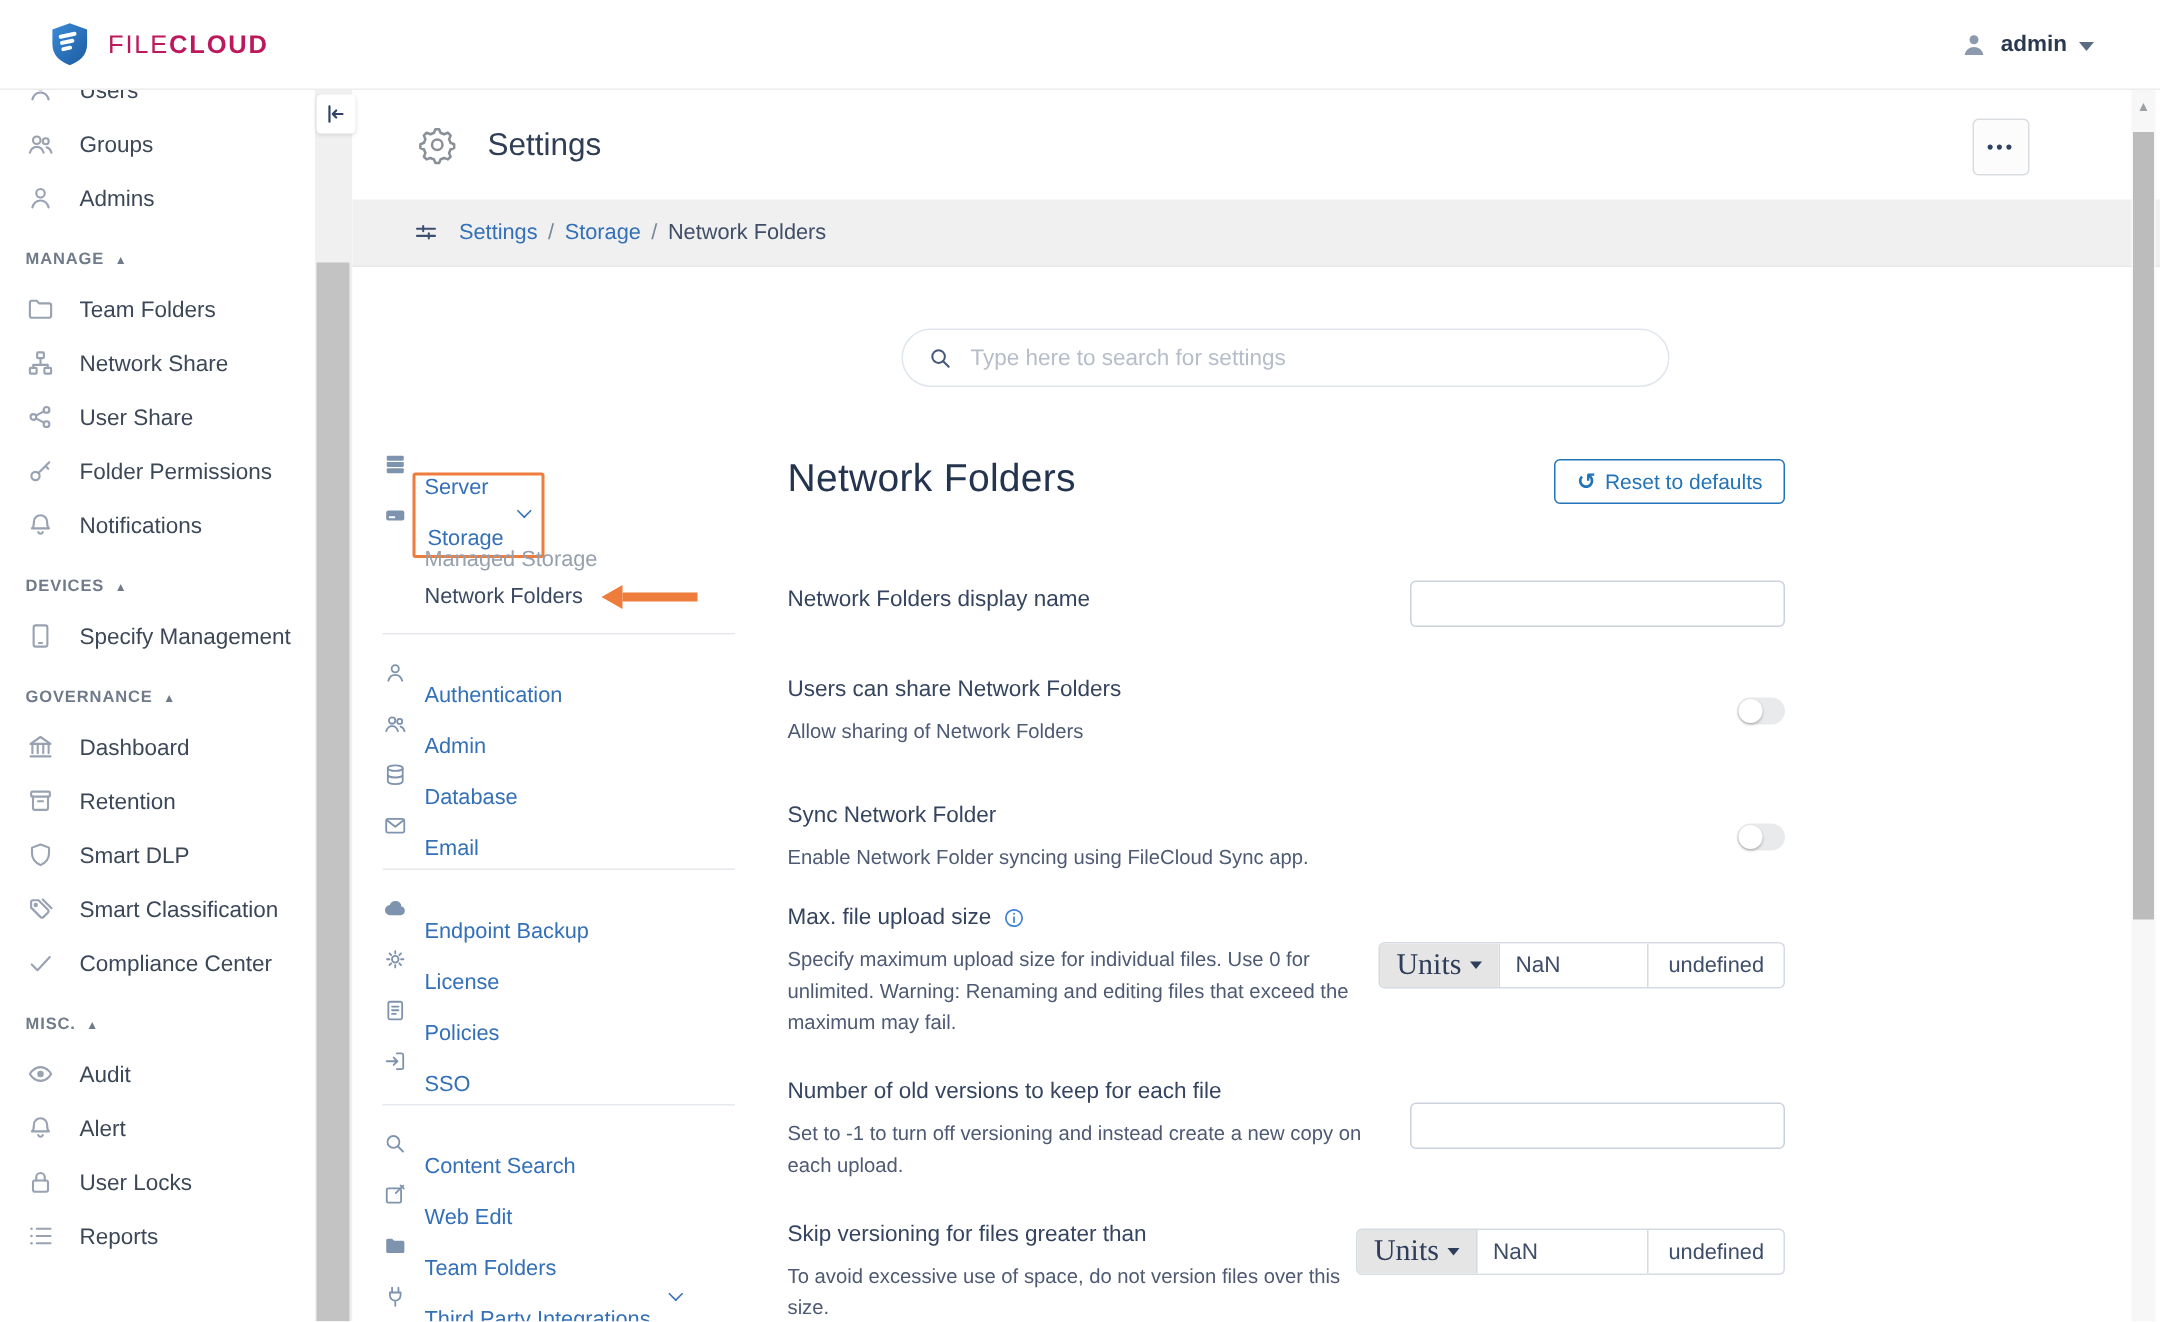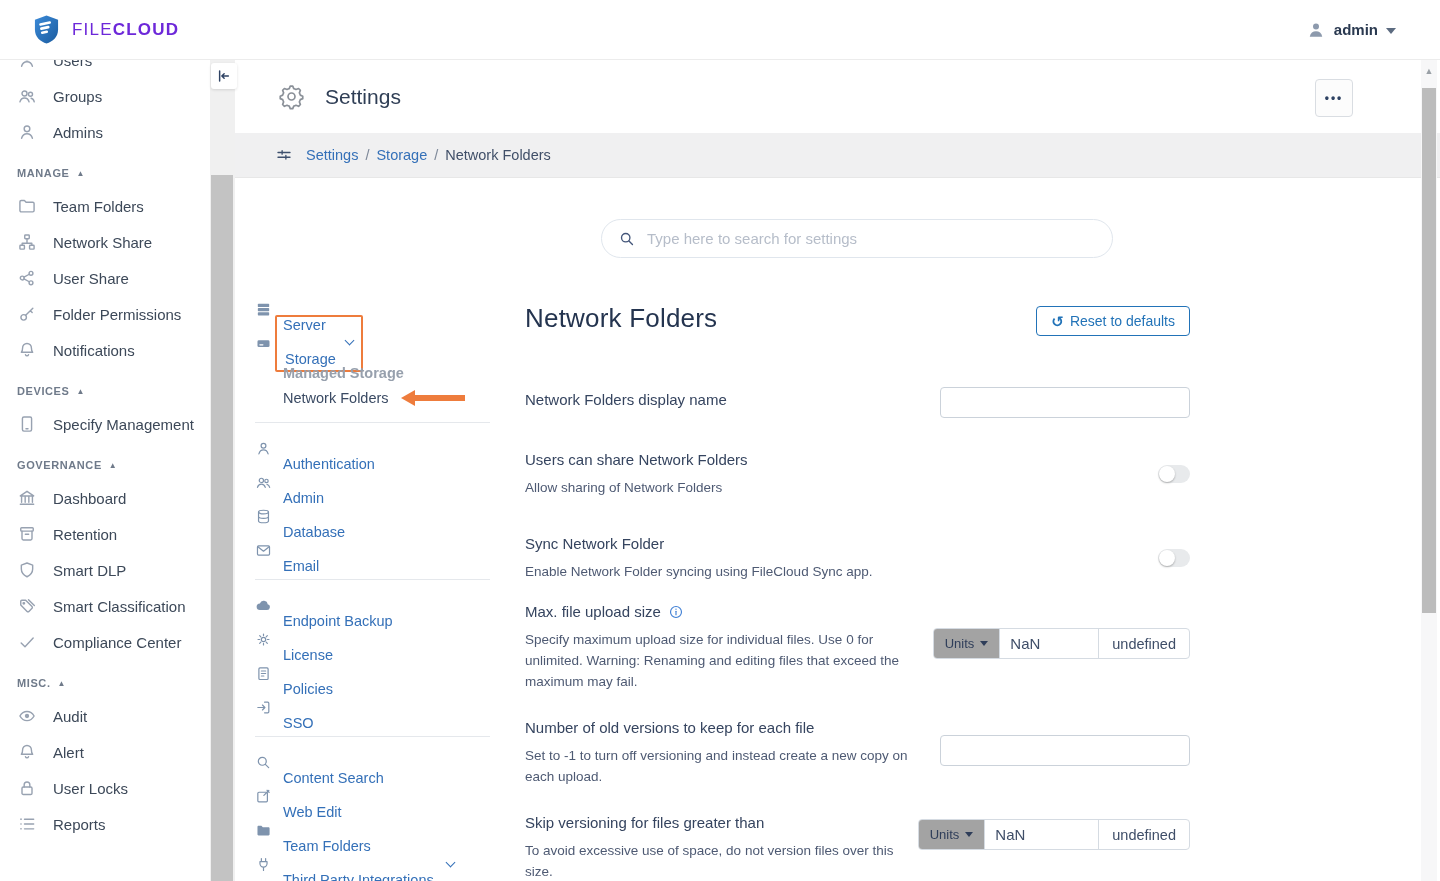--- a/index.html
+++ b/index.html
@@ -6,21 +6,21 @@
   * { margin:0; padding:0; box-sizing:border-box; }
   html,body { width:1440px; height:881px; overflow:hidden; background:#fff;
     font-family:"Liberation Sans","DejaVu Sans",sans-serif; }
   #app { position:relative; width:1440px; height:881px; background:#fff; overflow:hidden; }
 
   
   .topbar { position:absolute; left:0; top:0; width:1440px; height:60px; background:#fff;
     border-bottom:1px solid #ececec; z-index:30; display:flex; align-items:center; justify-content:space-between;
     padding:0 44px 0 33px; }
   .brand { display:flex; align-items:center; gap:12px; }
-  .brand-text { font-size:17px; letter-spacing:1.2px; color:#6d28d9; }
+  .brand-text { font-size:17px; letter-spacing:1.2px; color:#be185d; }
   .brand-text .b1 { font-weight:500; }
   .brand-text .b2 { font-weight:700; }
   .userbox { display:flex; align-items:center; gap:8px; cursor:pointer; }
   .userbox .uname { font-size:15px; font-weight:700; color:#2a3950; }
   .caret-dn { display:inline-block; width:0; height:0; border-left:5px solid transparent;
     border-right:5px solid transparent; border-top:6px solid #5c6b80; margin-top:2px; }
 
   
   .sidebar { position:absolute; left:0; top:60px; bottom:0; width:210px; background:#fff; overflow:hidden; z-index:5; }
   .side-list { margin-top:-18px; }
@@ -76,21 +76,21 @@
   .setnav { position:absolute; left:20px; top:232px; width:235px; }
   .nav-group + .nav-group { border-top:1px solid #e5e8ec; margin-top:12px; padding-top:8px; }
   .nav-item { display:flex; align-items:center; gap:11px; height:34px; cursor:pointer; }
   .nav-item .icon { width:17px; height:17px; color:#7e93ad; }
   .nav-label { font-size:14.5px; color:#3470b8; white-space:nowrap;margin-top:32px; }
   .chev { display:inline-block; width:7px; height:7px; border-right:1.7px solid #3470b8;
     border-bottom:1.7px solid #3470b8; transform:rotate(45deg); margin:-4px 0 0 2px; }
   .ann-box { display:inline-flex; align-items:center; gap:8px; border:2px solid #ee7c3c; border-radius:2px;
     padding:2px 8px 3px 8px; margin-left:-8px; }
   .nav-sub { display:flex; align-items:center; height:25px; padding-left:28px; cursor:pointer; font-size:14.5px; }
-  .nav-sub.muted span { color:#97a0ad;font-weight:bold; }
+  .nav-sub.muted span { color:#97a0ad; }
   .nav-sub.active span { color:#3a4a63; }
   .ann-arrow { display:inline-flex; align-items:center; margin-left:12px; }
   .arrow-head { width:0; height:0; border-top:8px solid transparent; border-bottom:8px solid transparent;
     border-right:14px solid #ee7c3c; }
   .arrow-shaft { width:50px; height:6px; background:#ee7c3c; }
 
   
   .panel { position:absolute; left:290px; top:243px; width:665px; }
   .panel-head { display:flex; align-items:flex-start; justify-content:space-between; }
   .panel-title { font-size:26px; font-weight:500; color:#24344f; letter-spacing:.2px; }
@@ -110,22 +110,22 @@
   .text-input { width:250px; height:31px; border:1px solid #cbd2da; border-radius:4px; background:#fff;
     padding:0 10px; font-size:15px; color:#3f4e68; outline:none;
     font-family:"Liberation Sans","DejaVu Sans",sans-serif; }
   .toggle { position:relative; width:32px; height:18px; border-radius:9px; background:#e8eaec; cursor:pointer;
     display:inline-block; }
   .toggle::after { content:''; position:absolute; left:1px; top:1px; width:16px; height:16px; border-radius:50%;
     background:#fff; box-shadow:0 1px 2px rgba(0,0,0,.28); }
 
   .unit-group { display:inline-flex; align-items:stretch; height:31px; border:1px solid #d5dbe2; border-radius:4px;
     background:#fff; overflow:hidden; }
-  .units-btn { display:inline-flex; align-items:center; gap:6px; padding:0 11px; background:#a3a3a3; border:none;
-    font-size:13px; color:#2e3d59; cursor:pointer; font-family:Liberation Sans, sans-serif; }
+  .units-btn { display:inline-flex; align-items:center; gap:6px; padding:0 11px; background:#e5e5e5; border:none;
+    font-size:20px; color:#2e3d59; cursor:pointer; font-family:Liberation Serif, serif; }
   .units-btn .tri { width:0; height:0; border-left:4px solid transparent; border-right:4px solid transparent;
     border-top:5px solid #2e3d59; }
   .unit-input { width:100px; border:none; border-left:1px solid #d5dbe2; border-right:1px solid #d5dbe2;
     padding:0 10px; font-size:15px; color:#3f4e68; outline:none;
     font-family:"Liberation Sans","DejaVu Sans",sans-serif; }
   .row-6 .unit-input { width:115px; }
   .unit-suffix { display:inline-flex; align-items:center; padding:0 13px; font-size:14.5px; color:#3f4e68; }
 
   .row-1 { margin-top:54px;gap:48px; } .row-1 .set-control { margin-top:-3px; }
   .row-2 { margin-top:32px; } .row-2 .set-control { margin-top:15px; }

